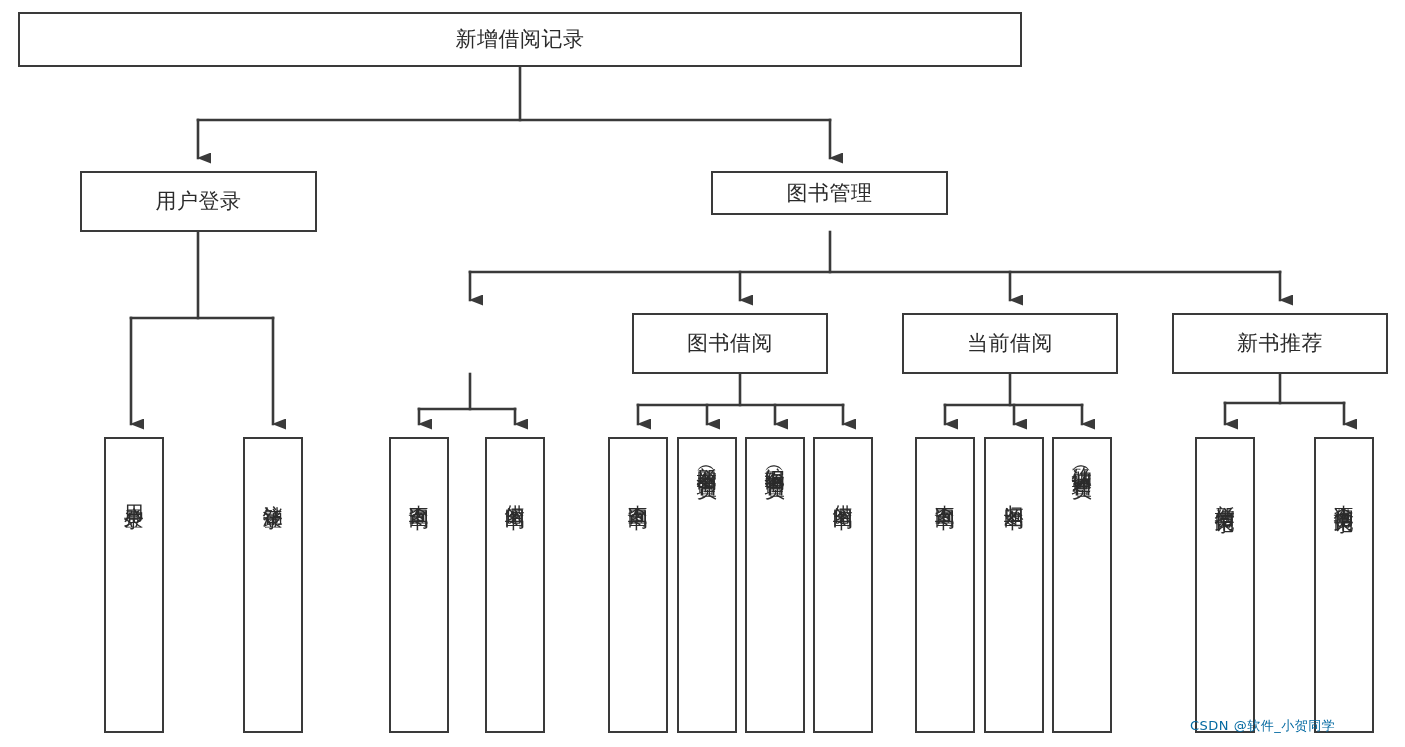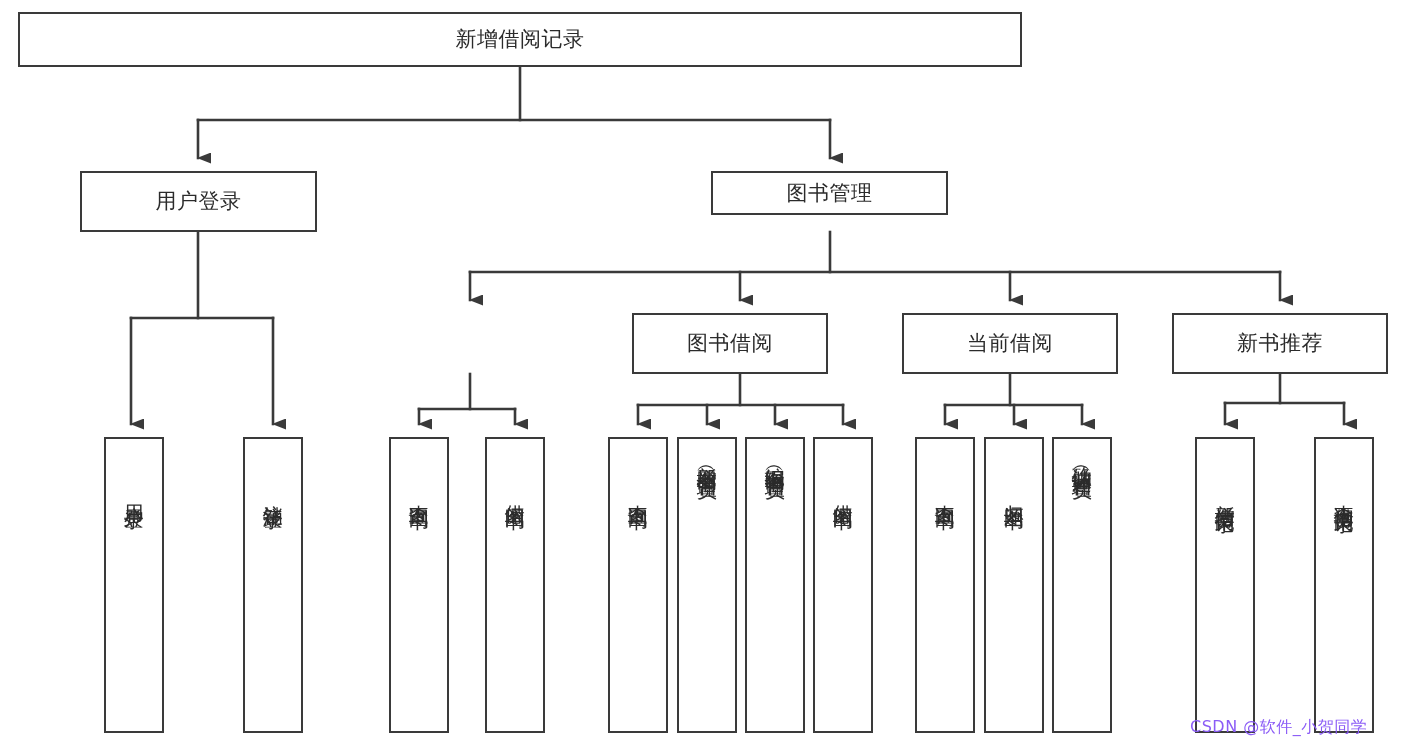--- a/index.html
+++ b/index.html
@@ -57,22 +57,22 @@
     text-align: center;
   }
   .node-v.mid .label {
     margin-top: 44px;
   }
   .node-v.tall .label {
     margin-top: 6px;
   }
   .watermark {
     position: absolute;
-    font-size: 16px;
-    color: #8b5cf6;
+    font-size: 13px;
+    color: #0369a1;
     white-space: nowrap;
     letter-spacing: 0.5px;
   }
 </style>
 </head>
 <body>
 
 <div id="canvas">
 
   <svg class="edges" viewBox="0 0 1405 747" xmlns="http://www.w3.org/2000/svg">

